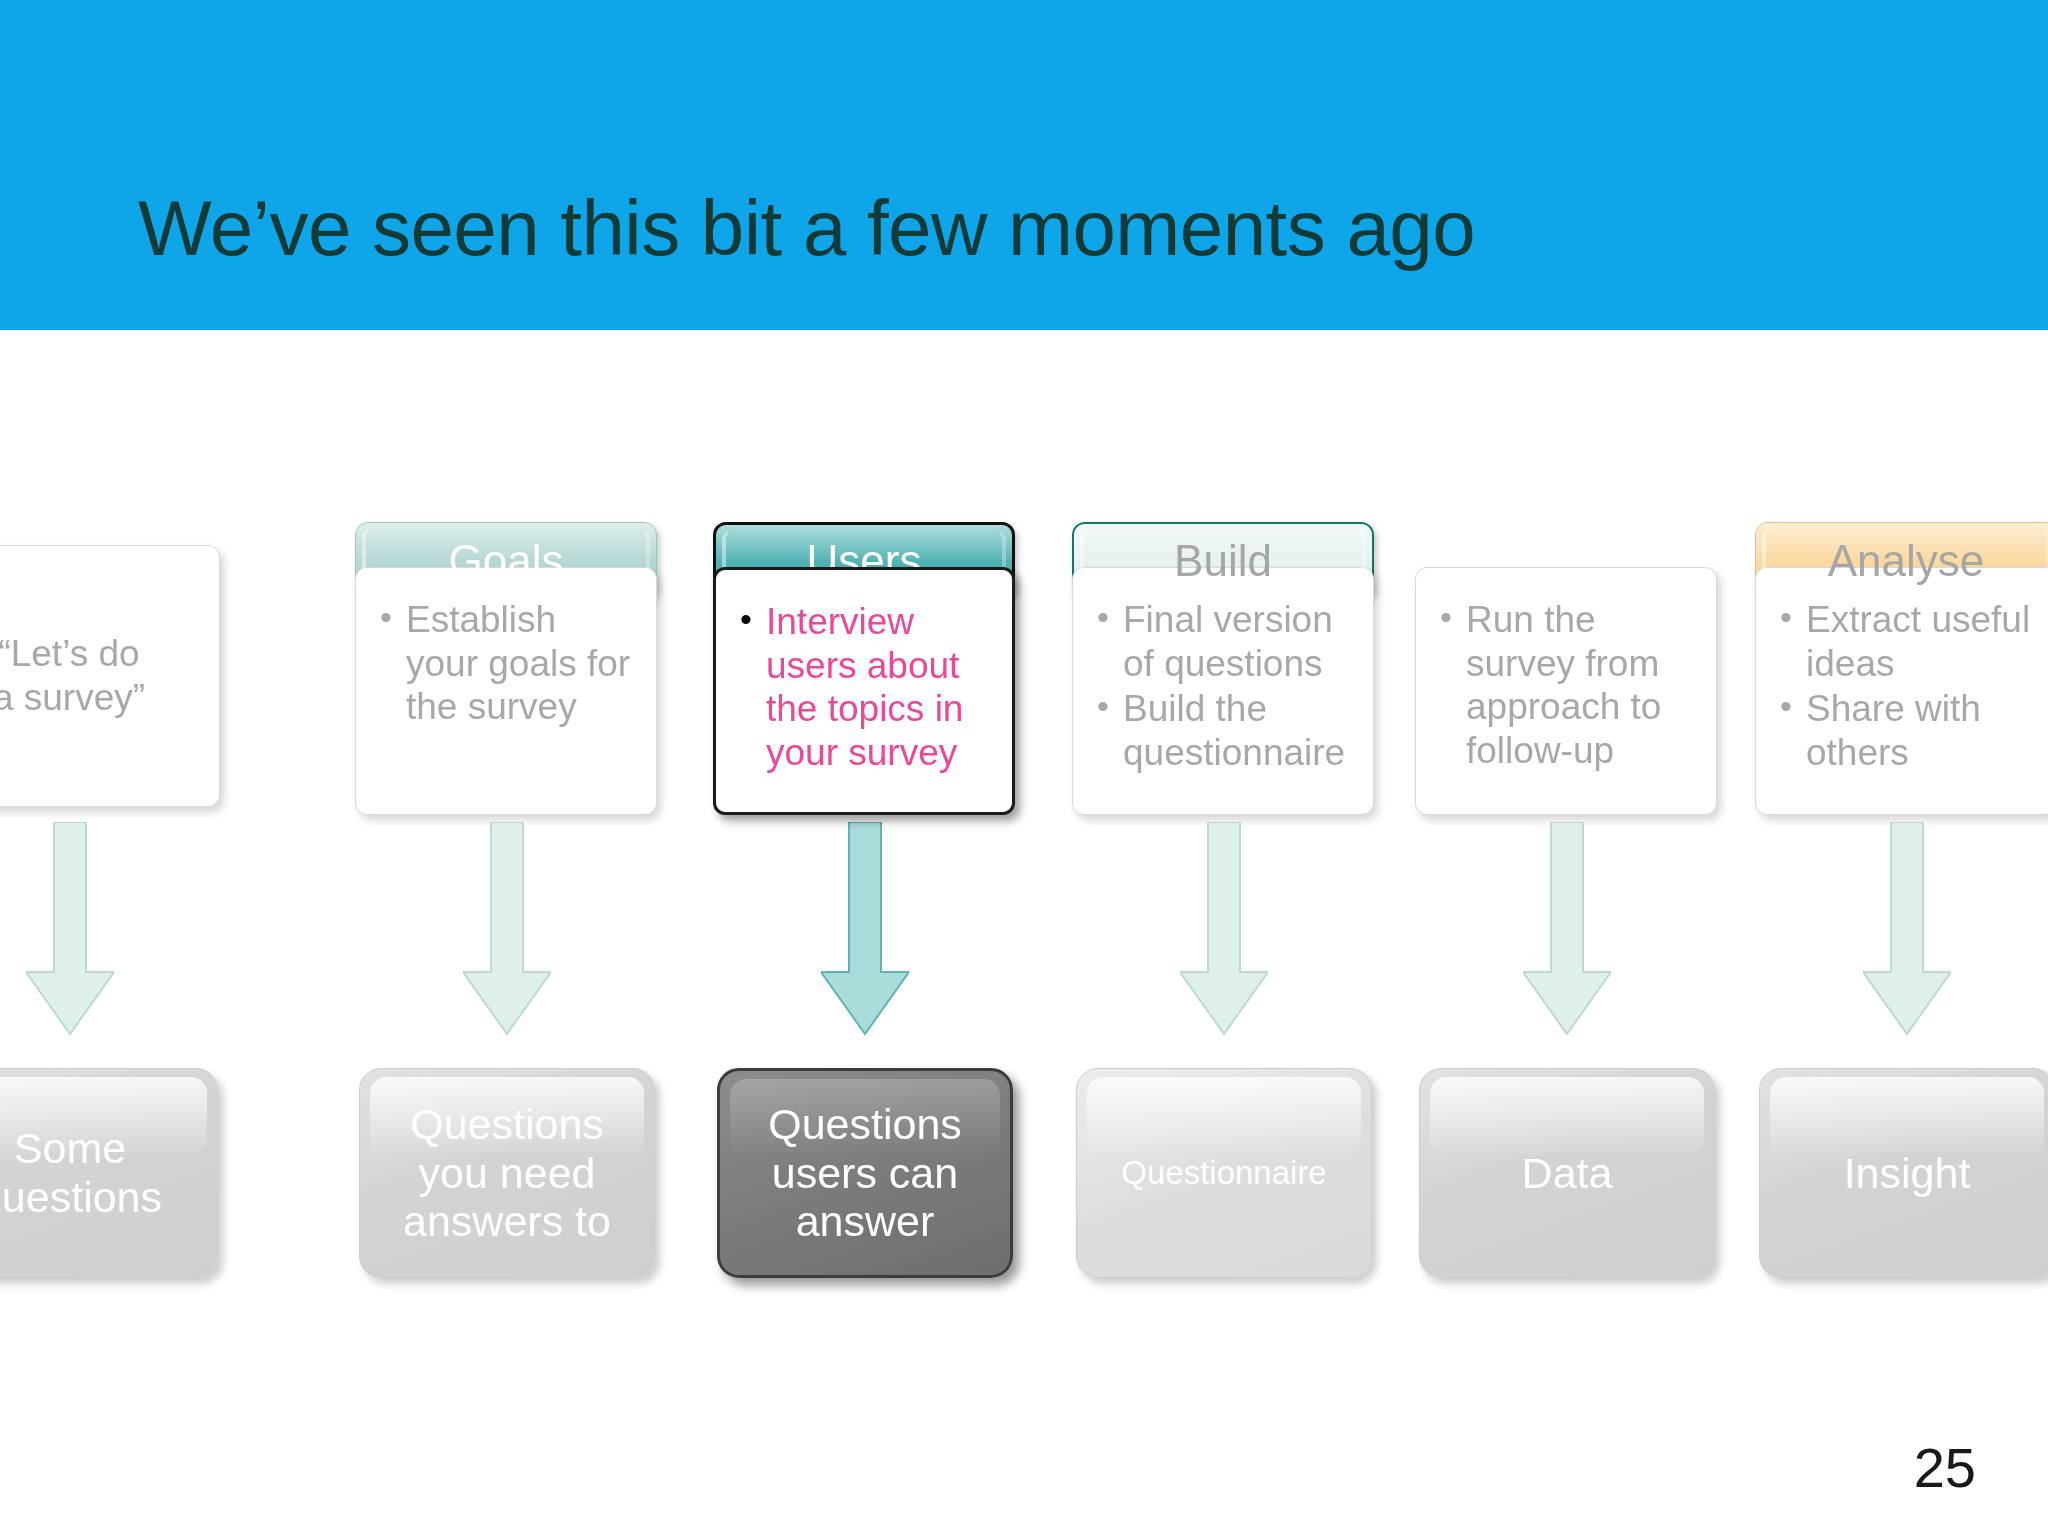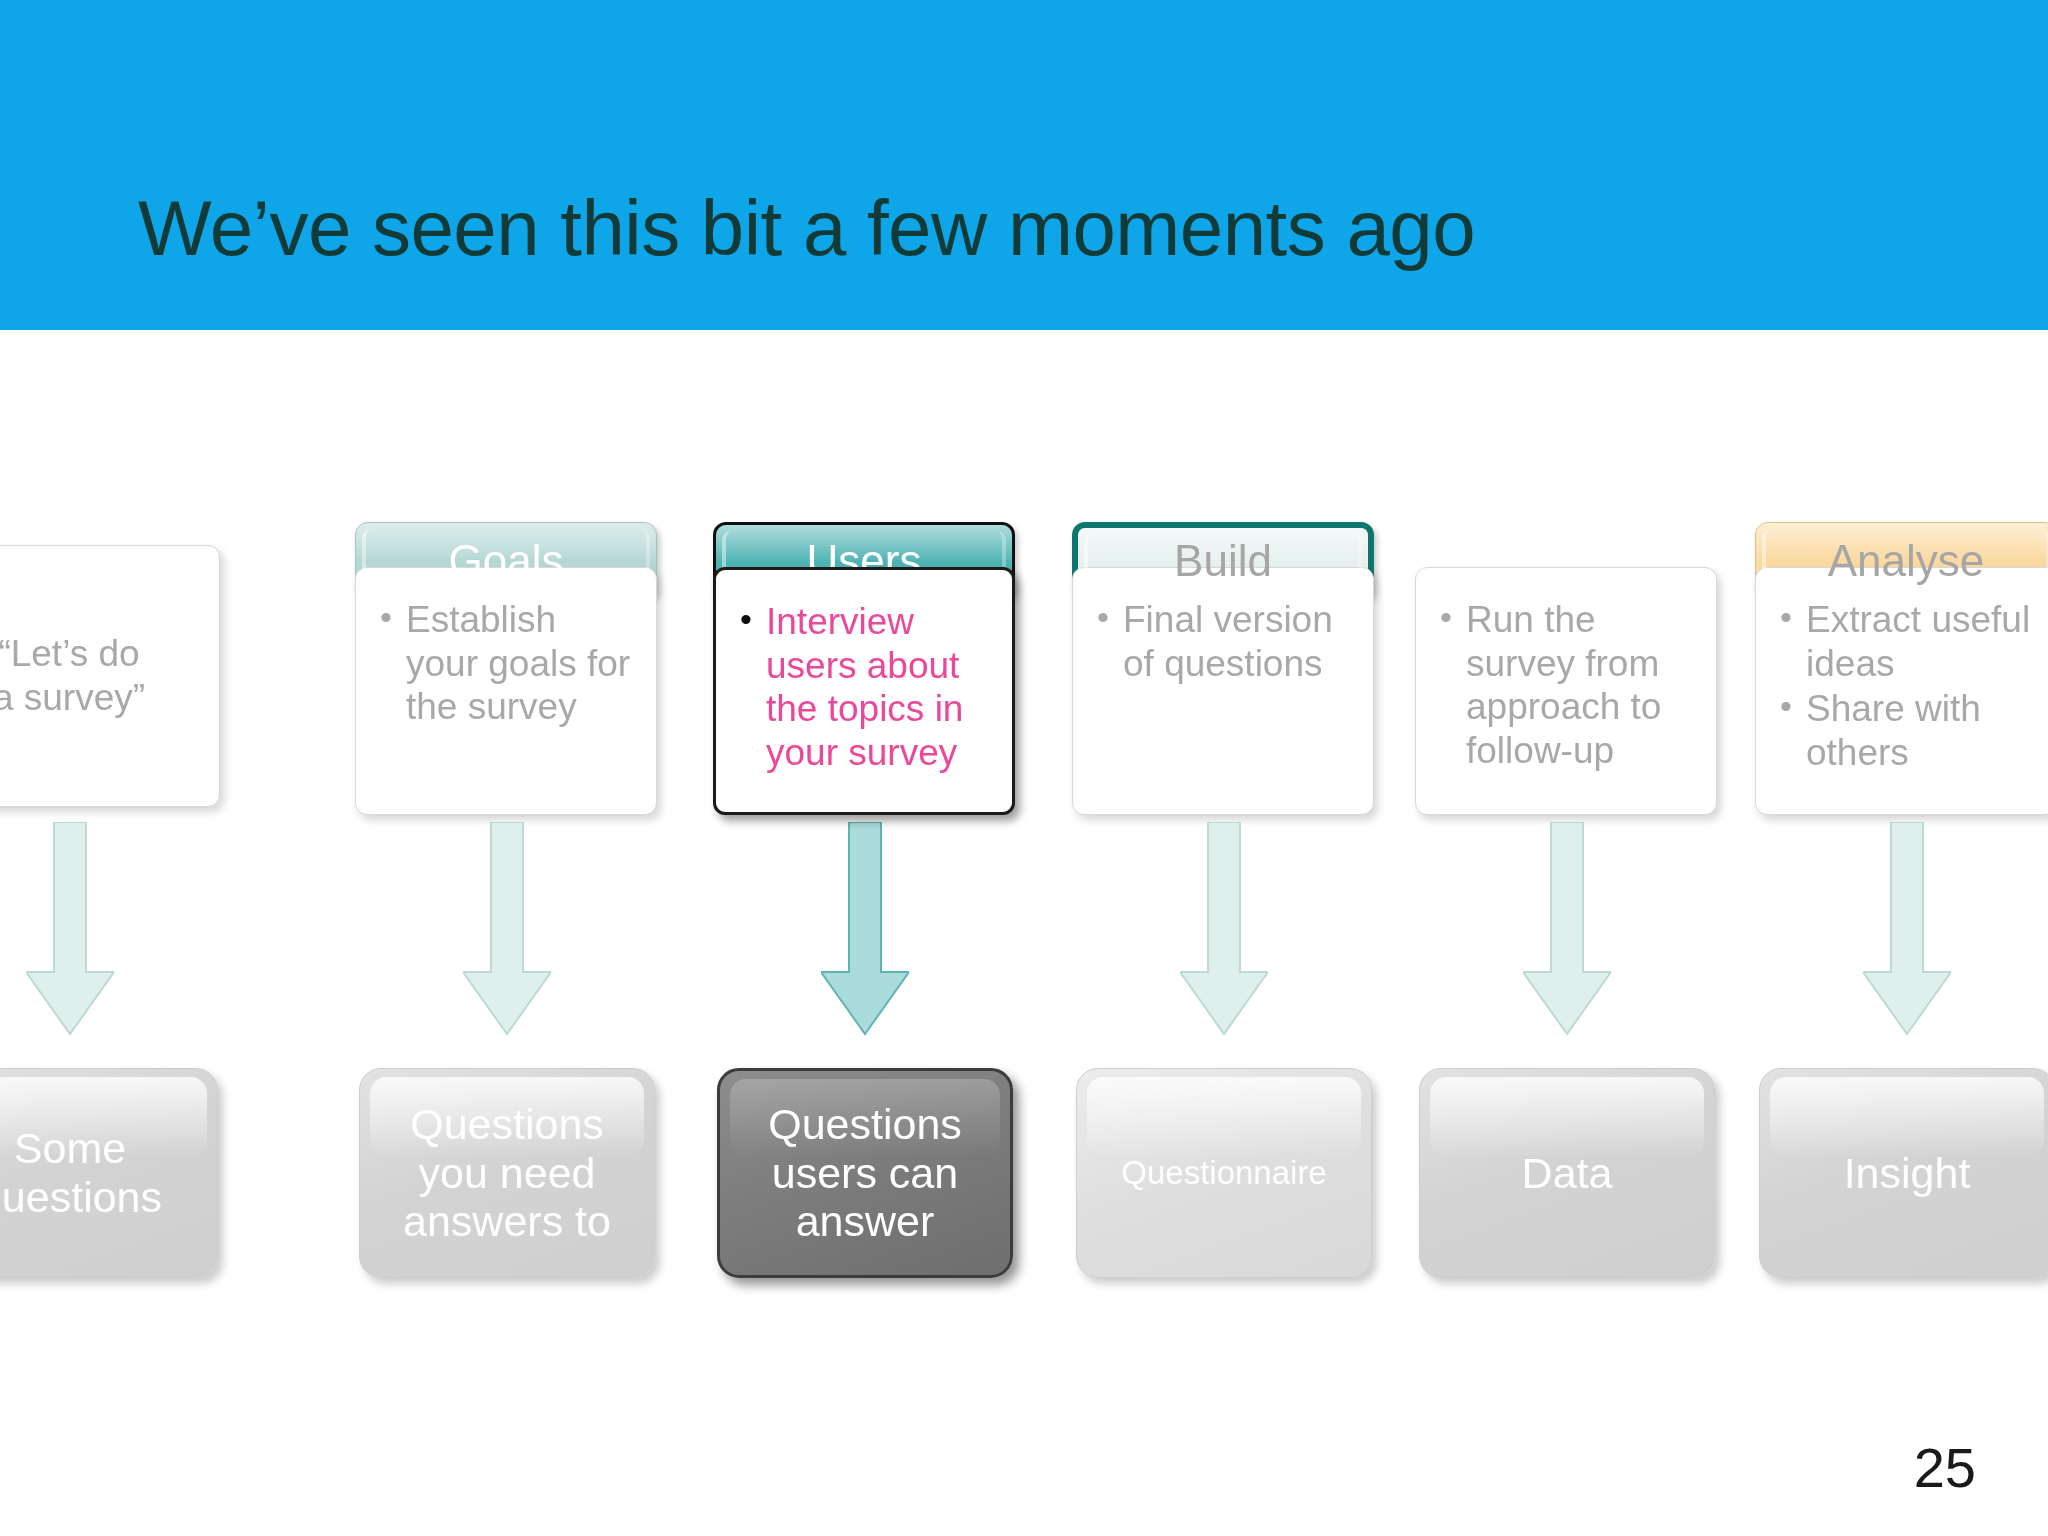--- a/index.html
+++ b/index.html
@@ -84,21 +84,21 @@
     left: 6px; top: 6px; bottom: 6px; right: 6px;
     border-left: 4px solid rgba(255,255,255,0.45);
     border-right: 4px solid rgba(255,255,255,0.30);
     border-radius: 9px;
     z-index: 2;
     pointer-events: none;
   }
 
   .pill.teal-light { background: #b6d8d4; border: 1px solid #9fc4c0; }
   .pill.teal-dark  { background: #4fb3b3; border: 3px solid #101010; text-decoration: underline; }
-  .pill.pale       { background: #e6f1f0; border: 6px solid #0f766e; color: #a6a6a6; }
+  .pill.pale       { background: #e6f1f0; border: 2px solid #0f766e; color: #a6a6a6; }
   .pill.amber      { background: #fadf9e; border: 1px solid #e2c887; color: #a6a6a6; }
   .pill.amber-2    { background: #fbd9a0; border: 1px solid #e2c083; color: #a6a6a6; }
 
   
   .card {
     position: absolute;
     left: 10px;
     top: 237px;
     width: 302px;
     height: 248px;
@@ -295,20 +295,21 @@
     </div>
   </div>
 
   <div class="column" id="col-3">
     <div class="pill pale">
       <span class="pill-label">Build</span>
     </div>
     <div class="card">
       <ul class="bullet-list">
         <li>Final version of questions</li>
+        <li>Build the questionnaire</li>
       </ul>
     </div>
     <div class="arrow">
       <svg viewBox="0 0 88 250" xmlns="http://www.w3.org/2000/svg">
         <polygon points="28,0 60,0 60,150 88,150 44,212 0,150 28,150" fill="#dff0ec" stroke="#bcd9d3" stroke-width="2"></polygon>
       </svg>
     </div>
     <div class="outbox pale-gray">
       <span class="out-label small-label">Questionnaire</span>
     </div>

